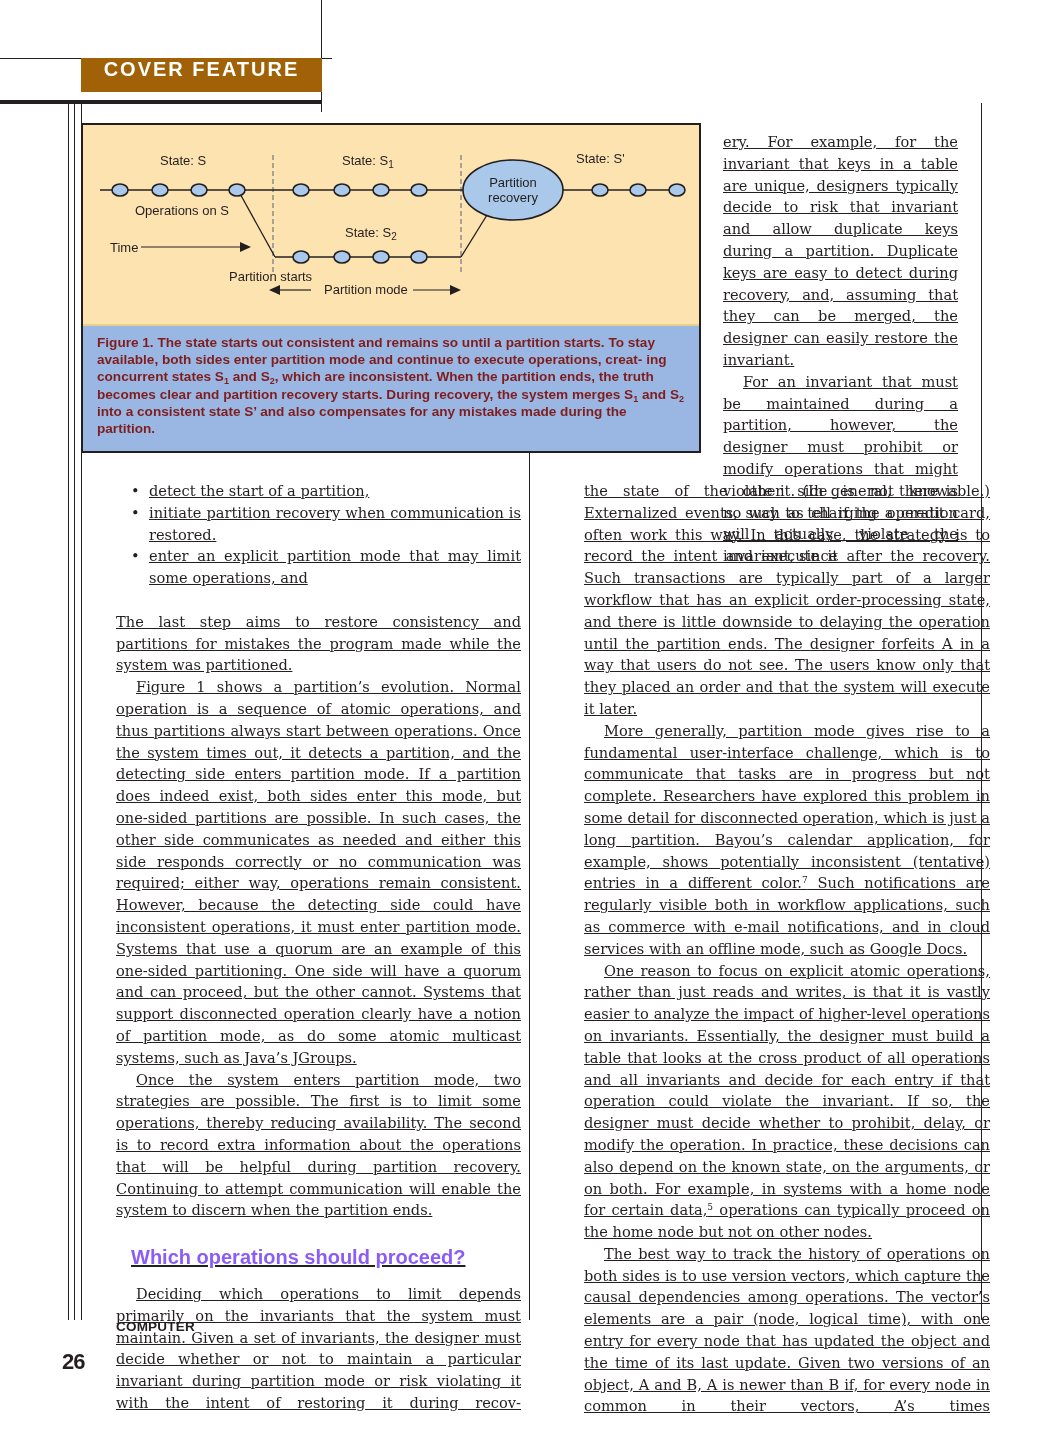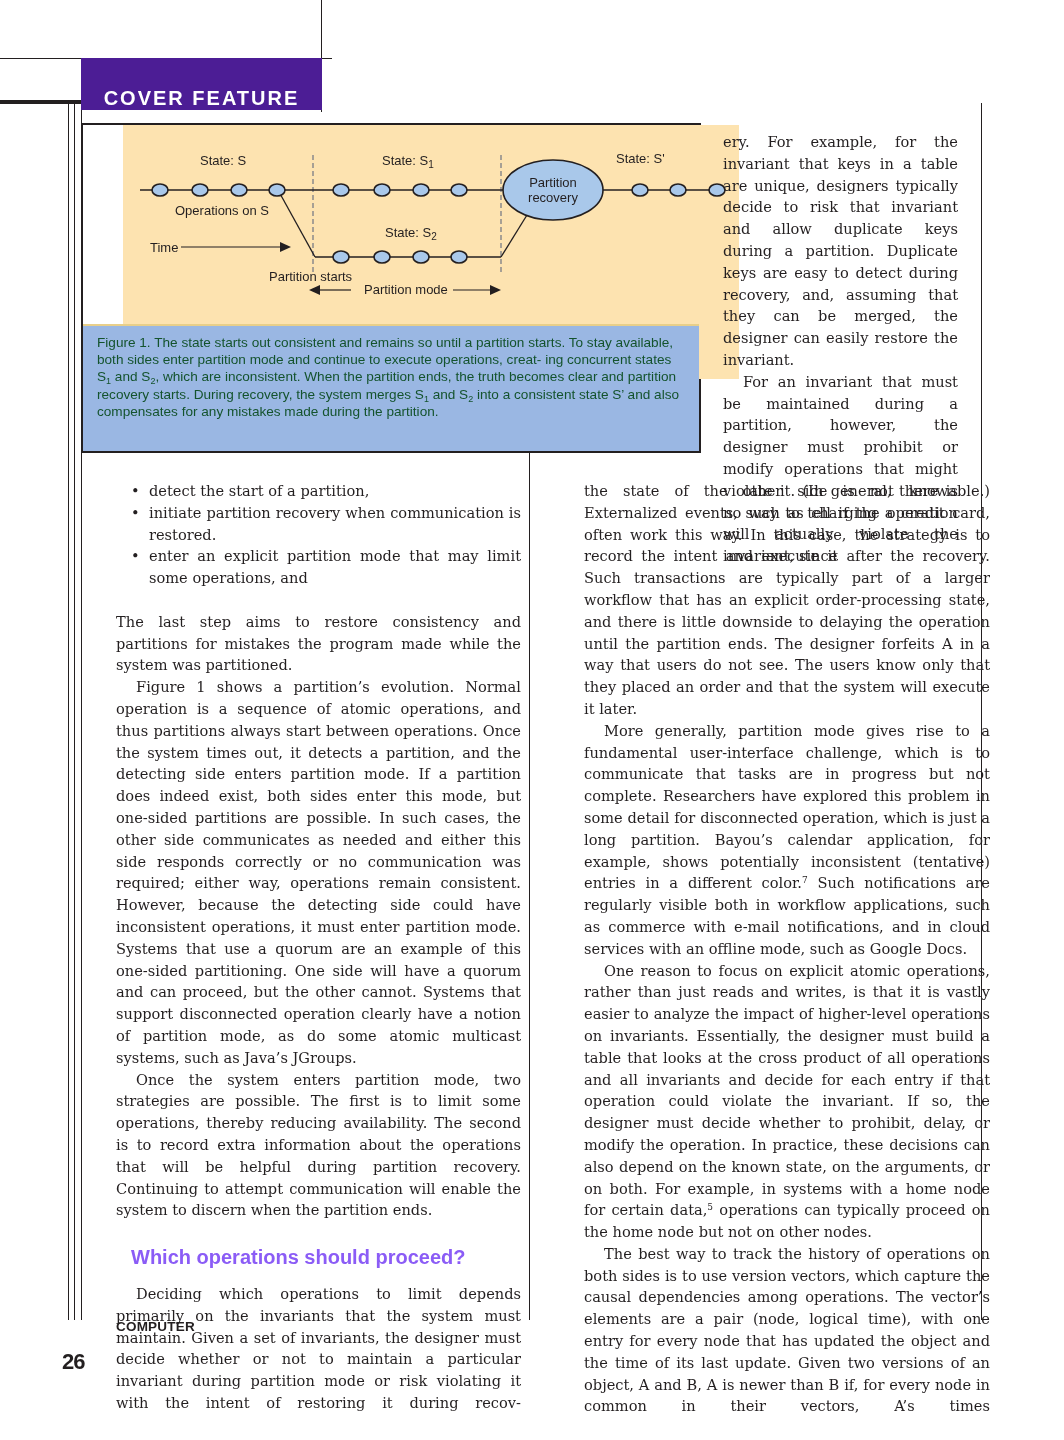--- a/index.html
+++ b/index.html
@@ -1,31 +1,31 @@
 <!DOCTYPE html>
 <html><head>
 <meta charset="utf-8">
 <style>
   html, body { margin: 0; padding: 0; background: #ffffff; }
   body { width: 1064px; height: 1440px; position: relative; overflow: hidden; font-family: "DejaVu Serif", serif; color: #231f20; }
   .line { position: absolute; background: #231f20; }
 
   
-  .cover-banner { position: absolute; left: 81px; top: 58px; width: 241px; height: 52px; background: #4c1d95; display: flex; align-items: flex-end; justify-content: center; }
+  .cover-banner { position: absolute; left: 81px; top: 58px; width: 241px; height: 34px; background: #a16207; display: flex; align-items: flex-start; justify-content: center; }
   .cover-banner span { font-family: "Liberation Sans", sans-serif; font-weight: bold; color: #ffffff; font-size: 20px; letter-spacing: 2px; }
 
   
   .figure-box { position: absolute; left: 81px; top: 123px; width: 620px; height: 330px; border: 2px solid #231f20; border-top-width: 2px; box-sizing: border-box; }
-  .fig-diagram { position: absolute; left: 0; top: 0; width: 100%; height: 254px; background: #fde3b0; margin-left: 40px; }
-  .fig-caption { position: absolute; left: 0; top: 199px; width: 100%; height: 127px; background: #9ab7e3; border-top: 2px solid #e8cf8a; box-sizing: border-box; padding: 8px 14px 0 14px; font-family: "Liberation Sans", sans-serif; font-weight: normal; font-size: 13.6px; line-height: 17.2px; color: #14532d; }
+  .fig-diagram { position: absolute; left: 0; top: 0; width: 100%; height: 254px; background: #fde3b0; }
+  .fig-caption { position: absolute; left: 0; top: 199px; width: 100%; height: 127px; background: #9ab7e3; border-top: 2px solid #e8cf8a; box-sizing: border-box; padding: 8px 14px 0 14px; font-family: "Liberation Sans", sans-serif; font-weight: bold; font-size: 13.6px; line-height: 17.2px; color: #7f1d1d; }
   .fig-caption sub { font-size: 9px; vertical-align: -3px; line-height: 0; }
   .fig-diagram svg text { font-family: "Liberation Sans", sans-serif; font-size: 13px; fill: #231f20; }
 
   
-  .col { position: absolute; font-size: 14.6px; line-height: 21.8px; text-align: justify; }
+  .col { position: absolute; font-size: 14.6px; line-height: 21.8px; text-align: justify; text-decoration: underline; }
   .col p { margin: 0; }
   .indent { text-indent: 20px; }
   .justify-last { text-align-last: justify; }
   .bullets { margin: 0; padding: 0; list-style: none; }
   .bullets li { position: relative; padding-left: 33px; }
   .bullets li::before { content: "•"; position: absolute; left: 15px; top: 0; }
   .heading { font-family: "Liberation Sans", sans-serif; font-weight: bold; color: #8b5cf6; font-size: 20px; line-height: 22px; margin: 15px; }
   sup.ref { font-size: 9px; line-height: 0; vertical-align: 5px; }
 
   .footer-page { position: absolute; left: 62px; top: 1349px; font-family: "Liberation Sans", sans-serif; font-weight: bold; font-size: 22px; letter-spacing: -1px; }

